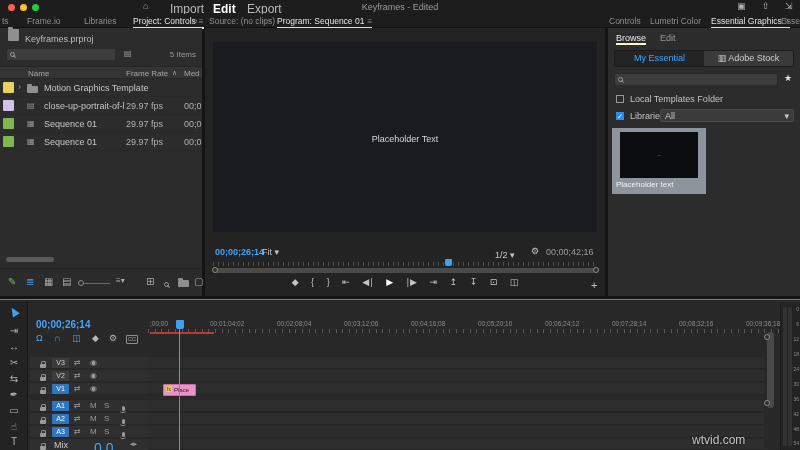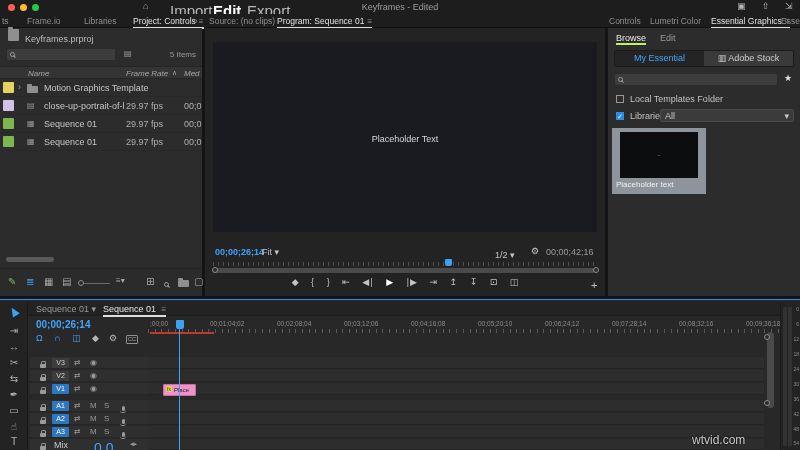--- a/index.html
+++ b/index.html
@@ -6,36 +6,36 @@
   *{box-sizing:border-box;}
   #stage{position:relative;width:800px;height:450px;background:#141414;
          font-family:"Liberation Sans","DejaVu Sans",sans-serif;color:#c8c8c8;
          font-size:9px;overflow:hidden;-webkit-font-smoothing:antialiased;}
   .abs{position:absolute;}
   .nowrap{white-space:nowrap;overflow:hidden;}
   
   .topbar{left:0;top:0;width:800px;height:14px;background:#1d1d1d;}
   .tl{width:7px;height:7px;border-radius:50%;display:inline-block;}
   .tl.r{background:#ff5f57}.tl.y{background:#febc2e}.tl.g{background:#28c840}
-  .menu-item{color:#b9b9b9;font-size:15px;}
+  .menu-item{color:#b9b9b9;font-size:12px;}
   .menu-item.active{color:#fff;font-weight:bold;border-bottom:2px solid #e8e8e8;padding-bottom:1px;}
   .win-title{color:#9b9b9b;font-size:9px;}
   .win-ico{color:#b5b5b5;font-size:9px;}
   
   .tabstrip{left:0;top:14px;width:800px;height:14px;background:#1d1d1d;border-bottom:1px solid #101010;}
   .ptab{color:#8f8f8f;font-size:8.5px;position:absolute;top:2px;white-space:nowrap;}
   .ptab.active{color:#e4e4e4;border-bottom:2px solid #dedede;padding-bottom:1px;}
   .pmenu{color:#8f8f8f;font-size:8px;margin-left:3px;}
   
   .panel{background:#2c2c2c;}
   
   .searchbox{background:#3d3d3d;border-radius:2px;border:1px solid #2a2a2a;display:flex;align-items:center;padding:0 3px;gap:3px;}
   .icon-search{width:5px;height:5px;border:1px solid #9a9a9a;border-radius:50%;position:relative;display:inline-block;flex:0 0 auto;}
   .icon-search::after{content:"";position:absolute;width:3px;height:1px;background:#9a9a9a;transform:rotate(45deg);right:-2px;bottom:-1px;}
-  .colhdr{background:#343434;border-top:1px solid #252525;border-bottom:1px solid #252525;color:#a5a5a5;font-style:italic;}
+  .colhdr{background:#343434;border-top:1px solid #252525;border-bottom:1px solid #252525;color:#a5a5a5;}
   .prow{height:18px;border-bottom:1px solid #282828;position:relative;}
   .chip{position:absolute;left:3px;top:3px;width:11px;height:11px;border-radius:1px;}
   .icon-folder{width:11px;height:7px;background:#8f8f8f;border-radius:1px;position:relative;display:inline-block;}
   .icon-folder::before{content:"";position:absolute;top:-2px;left:0;width:5px;height:2px;background:#8f8f8f;border-radius:1px 1px 0 0;}
   .seq-ico{color:#9f9f9f;font-size:8px;}
   .ft-ic{color:#a8a8a8;font-size:10px;}
   
   .video{background:#191b20;}
   .tc-blue{color:#3fa5ff;font-weight:bold;}
   .transport span{display:inline-block;color:#c4c4c4;font-size:9px;margin:0 5px;}
@@ -209,21 +209,21 @@
       <span>⇥</span>
       <span>↥</span>
       <span>↧</span>
       <span>⊡</span>
       <span>◫</span>
     </div>
     <span class="abs" style="left:386px;top:251px;color:#c4c4c4;font-size:11px">+</span>
   </div>
 
   <div class="abs panel" style="left:608px;top:28px;width:192px;height:268px">
-    <span class="abs" style="left:8px;top:5px;color:#e8e8e8;border-bottom:2px solid #bef264;padding-bottom:0">Browse</span>
+    <span class="abs" style="left:8px;top:5px;color:#e8e8e8;border-bottom:2px solid #fef9c3;padding-bottom:0">Browse</span>
     <span class="abs" style="left:52px;top:5px;color:#979797">Edit</span>
 
     <div class="abs seg" style="left:6px;top:22px;width:180px;height:17px">
       <div class="segl">My Essential</div>
       <div class="segr"><span>▥</span> <span>Adobe Stock</span></div>
     </div>
 
     <div class="abs searchbox" style="left:6px;top:45px;width:164px;height:13px">
       <span class="icon-search"></span>
     </div>
@@ -252,24 +252,20 @@
       <span class="tool" style="top:24px">⇥</span>
       <span class="tool" style="top:40px">↔</span>
       <span class="tool" style="top:56px">✂</span>
       <span class="tool" style="top:72px">⇆</span>
       <span class="tool" style="top:88px">✒</span>
       <span class="tool" style="top:104px">▭</span>
       <span class="tool" style="top:120px">☝</span>
       <span class="tool" style="top:135px">T</span>
     </div>
 
-    <div class="ttabstrip">
-      <span class="abs" style="left:8px;top:3px;color:#9a9a9a"><span>Sequence 01</span> <span>▾</span></span>
-      <span class="abs" style="left:75px;top:3px;color:#e6e6e6;border-bottom:2px solid #dedede;padding-bottom:1px"><span>Sequence 01</span> <span class="pmenu">≡</span></span>
-    </div>
 
     <span class="abs tc-blue" style="left:36px;top:19px;font-size:10px">00;00;26;14</span>
     <span class="abs blue" style="left:36px;top:33px">Ω</span>
     <span class="abs blue" style="left:54px;top:33px">∩</span>
     <span class="abs blue" style="left:72px;top:33px">◫</span>
     <span class="abs" style="left:92px;top:33px;color:#b5b5b5">◆</span>
     <span class="abs" style="left:109px;top:33px;color:#b5b5b5">⚙</span>
     <span class="abs ccbox" style="left:126px;top:35px">CC</span>
 
     <div class="ruler">

